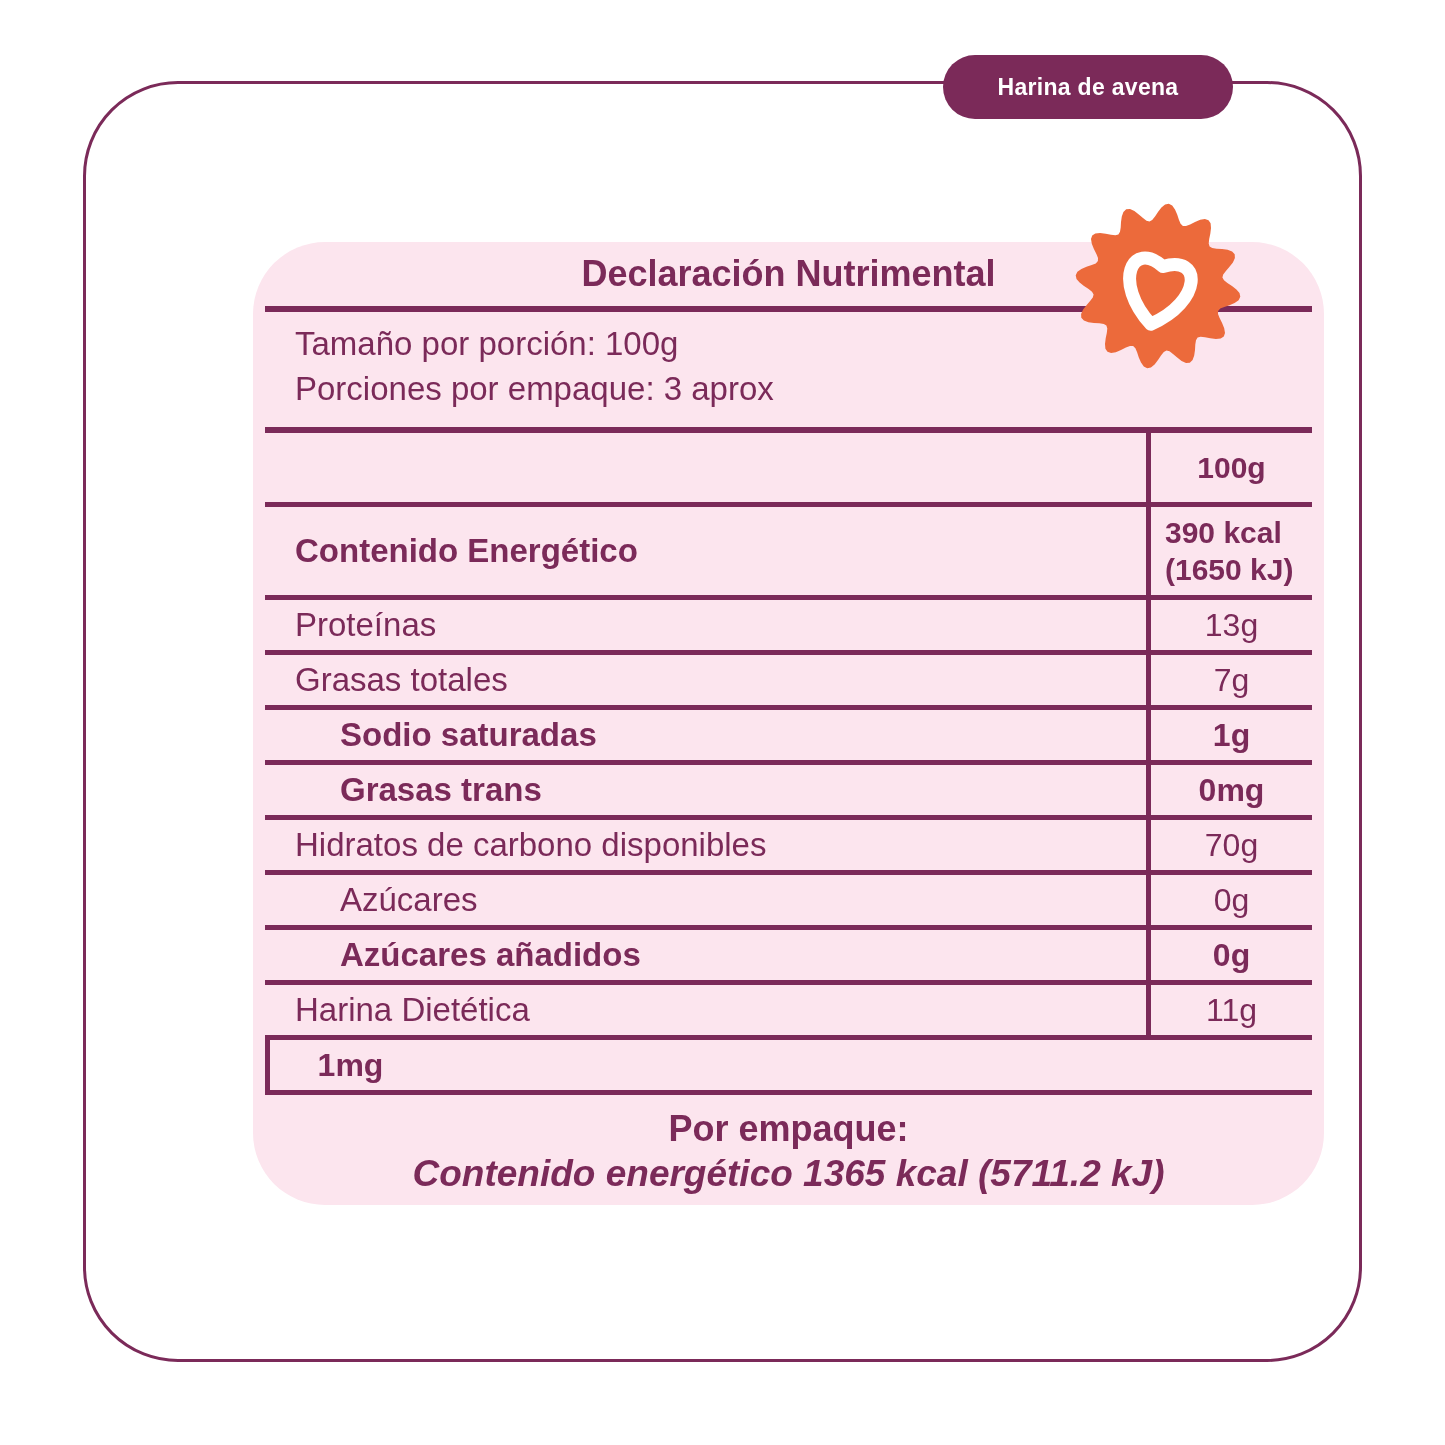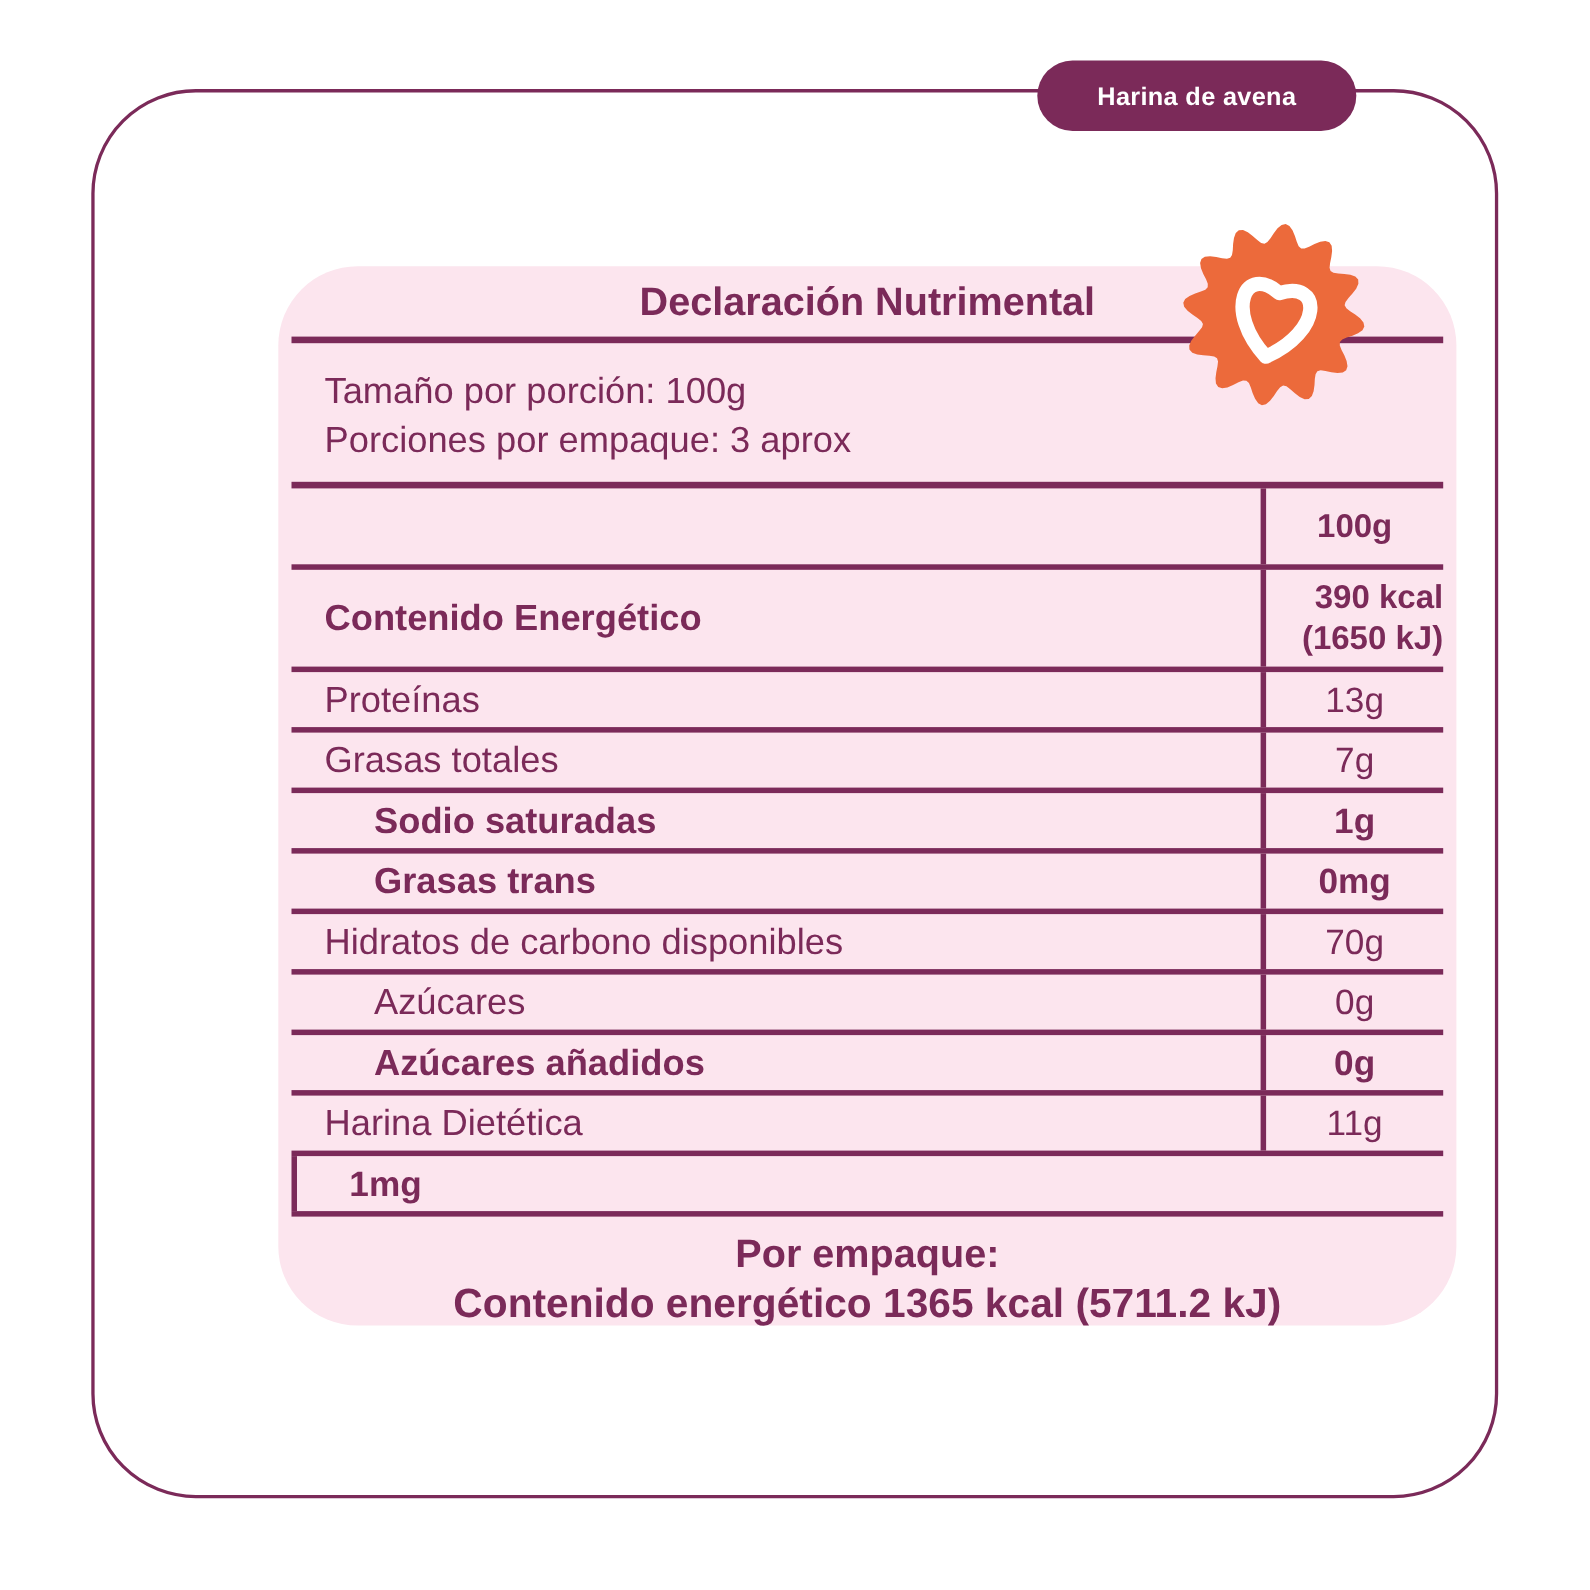--- a/index.html
+++ b/index.html
@@ -28,39 +28,39 @@
     background:var(--pink);border-radius:72px;box-sizing:border-box;
     padding:0 12px;z-index:1;
   }
   .title-row{
     height:64px;border-bottom:6px solid var(--maroon);
     display:flex;align-items:center;justify-content:center;
     font-weight:bold;font-size:36px;
   }
   .serving{
     border-bottom:6px solid var(--maroon);
-    padding:20px 30px 16px;font-size:33px;line-height:45px;
+    padding:9px 30px 16px;font-size:33px;line-height:45px;
   }
   .ntable{width:100%;}
   .trow{display:flex;align-items:stretch;border-bottom:5px solid var(--maroon);min-height:50px;}
   .trow.hdr{min-height:69px;}
   .trow.energy{min-height:88px;}
   .tlabel{flex:1;display:flex;align-items:center;padding-left:30px;font-size:33px;text-align:center;}
   .tlabel.indent{padding-left:75px;}
   .tvalue{
     flex:0 0 166px;box-sizing:border-box;border-left:5px solid var(--maroon);
     display:flex;flex-direction:column;align-items:center;justify-content:center;
     font-size:32px;text-align:center;
   }
   .trow.hdr .tvalue{font-weight:bold;font-size:30px;}
-  .trow.energy .tvalue{font-weight:bold;font-size:30px;line-height:37px;align-items:flex-end;padding-left:14px;text-align:left;}
+  .trow.energy .tvalue{font-weight:bold;font-size:30px;line-height:37px;align-items:flex-start;padding-left:14px;text-align:left;}
   .bold .tlabel,.bold .tvalue{font-weight:bold;}
   .footer{padding-top:12px;text-align:center;}
   .footer-heading{font-size:36px;font-weight:bold;line-height:44px;}
-  .footer-text{font-size:37px;font-weight:bold;line-height:46px;}
+  .footer-text{font-size:37px;font-weight:bold;line-height:46px;font-style:italic;}
   .seal{position:absolute;left:1070px;top:198px;width:176px;height:176px;z-index:4;}
 </style>
 </head>
 <body>
 
 <div class="frame"></div>
 
 <div class="pill">
   <span>Harina de avena</span>
 </div>

